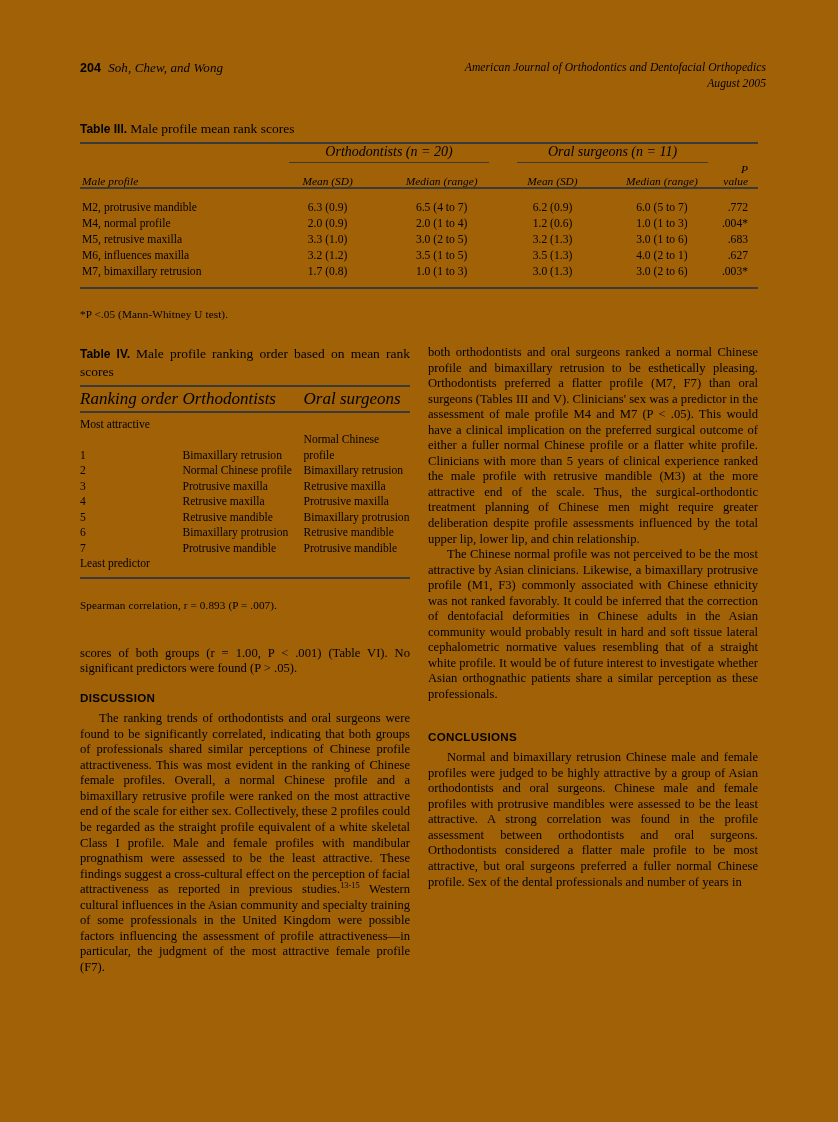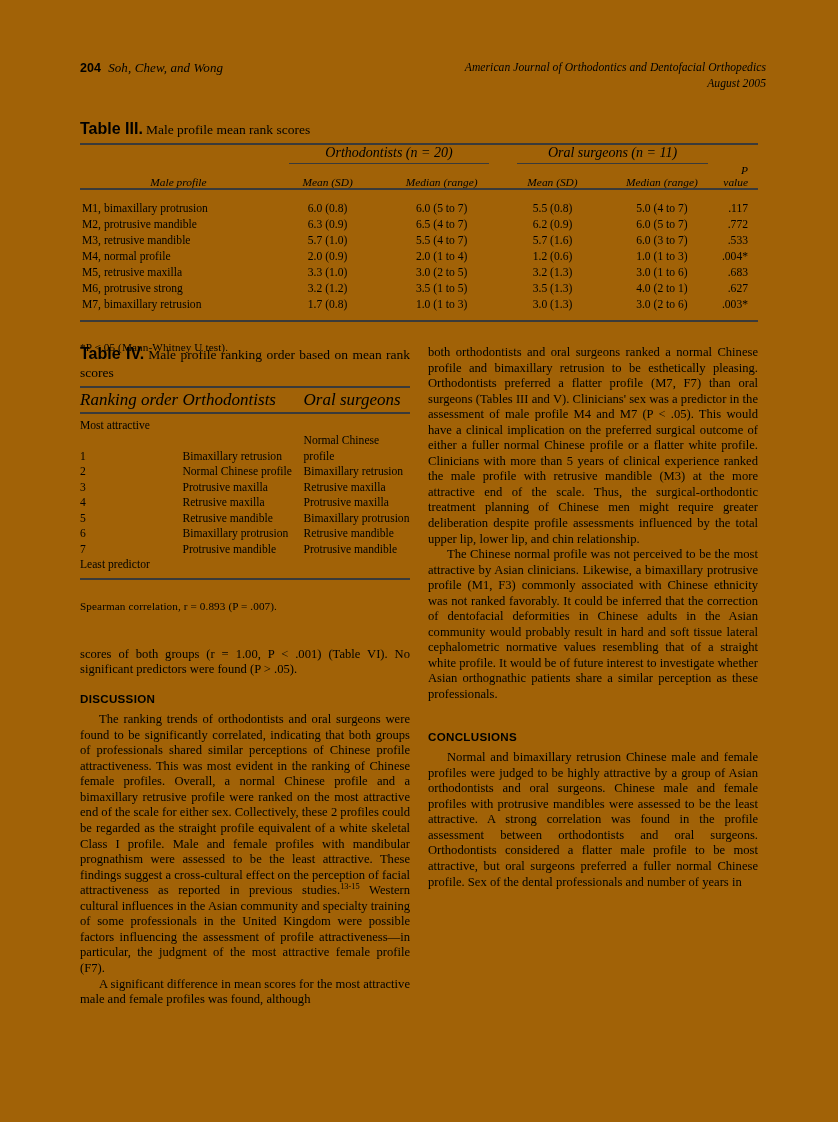--- a/index.html
+++ b/index.html
@@ -63,21 +63,21 @@
     width: 678px;
   }
   .tbl-caption {
     font-size: 12.5px;
     line-height: 17px;
     margin-bottom: 4px;
   }
   .tbl-caption .tnum {
     font-family: "Liberation Sans", sans-serif;
     font-weight: bold;
-    font-size: 16px;
+    font-size: 12px;
   }
   .tbl-caption .ttext {
     font-family: "Liberation Serif", serif;
     font-size: 13.5px;
   }
   table.sci {
     border-collapse: collapse;
     width: 100%;
     font-size: 11.6px;
   }
@@ -103,21 +103,21 @@
   .hdr-col {
     font-style: italic;
     font-size: 11.4px;
     padding: 4px 0 4px 0;
   }
   .spacer-row td { height: 7px; }
   .t3 td.c-profile { text-align: left; padding-left: 2px; }
   .t3 td.c-num { text-align: center; }
   .t3 td.c-p { text-align: right; padding-right: 10px; }
   .t3 tbody td { padding-top: 1.5px; padding-bottom: 1.5px; font-size: 11.6px; }
-  .t3 thead td.c-profile { text-align: center; }
+  .t3 thead td.c-profile { text-align: left; }
   .tbl-foot {
     font-size: 11.2px;
     padding-top: 19px;
     letter-spacing: 0.1px;
   }
 
   
   .col {
     position: absolute;
     width: 330px;
@@ -205,61 +205,45 @@
           <td class="hdr-col c-num">Mean (SD)</td>
           <td class="hdr-col c-num">Median (range)</td>
           <td class="hdr-col c-p">P value</td>
         </tr>
       </thead>
       <tbody>
         <tr class="rule-top spacer-row">
             <td colspan="6"></td>
           </tr>
         <tr>
-          <td class="c-profile">M1, bimaxillary protrusion</td>
-          <td class="c-num">6.0 (0.8)</td>
-          <td class="c-num">6.0 (5 to 7)</td>
-          <td class="c-num">5.5 (0.8)</td>
-          <td class="c-num">5.0 (4 to 7)</td>
-          <td class="c-p">.117</td>
-        </tr>
-        <tr>
           <td class="c-profile">M2, protrusive mandible</td>
           <td class="c-num">6.3 (0.9)</td>
           <td class="c-num">6.5 (4 to 7)</td>
           <td class="c-num">6.2 (0.9)</td>
           <td class="c-num">6.0 (5 to 7)</td>
           <td class="c-p">.772</td>
         </tr>
         <tr>
-          <td class="c-profile">M3, retrusive mandible</td>
-          <td class="c-num">5.7 (1.0)</td>
-          <td class="c-num">5.5 (4 to 7)</td>
-          <td class="c-num">5.7 (1.6)</td>
-          <td class="c-num">6.0 (3 to 7)</td>
-          <td class="c-p">.533</td>
-        </tr>
-        <tr>
           <td class="c-profile">M4, normal profile</td>
           <td class="c-num">2.0 (0.9)</td>
           <td class="c-num">2.0 (1 to 4)</td>
           <td class="c-num">1.2 (0.6)</td>
           <td class="c-num">1.0 (1 to 3)</td>
           <td class="c-p">.004*</td>
         </tr>
         <tr>
           <td class="c-profile">M5, retrusive maxilla</td>
           <td class="c-num">3.3 (1.0)</td>
           <td class="c-num">3.0 (2 to 5)</td>
           <td class="c-num">3.2 (1.3)</td>
           <td class="c-num">3.0 (1 to 6)</td>
           <td class="c-p">.683</td>
         </tr>
         <tr>
-          <td class="c-profile">M6, protrusive strong</td>
+          <td class="c-profile">M6, influences maxilla</td>
           <td class="c-num">3.2 (1.2)</td>
           <td class="c-num">3.5 (1 to 5)</td>
           <td class="c-num">3.5 (1.3)</td>
           <td class="c-num">4.0 (2 to 1)</td>
           <td class="c-p">.627</td>
         </tr>
         <tr>
           <td class="c-profile">M7, bimaxillary retrusion</td>
           <td class="c-num">1.7 (0.8)</td>
           <td class="c-num">1.0 (1 to 3)</td>
@@ -356,21 +340,20 @@
     </div>
 
     <div style="height:18px"></div>
 
     <p class="noind">scores of both groups (r = 1.00, P &lt; .001) (Table VI). No significant predictors were found (P &gt; .05).</p>
 
     <div class="sec-head">DISCUSSION</div>
 
     <p><span>The ranking trends of orthodontists and oral surgeons were found to be significantly correlated, indicating that both groups of professionals shared similar perceptions of Chinese profile attractiveness. This was most evident in the ranking of Chinese female profiles. Overall, a normal Chinese profile and a bimaxillary retrusive profile were ranked on the most attractive end of the scale for either sex. Collectively, these 2 profiles could be regarded as the straight profile equivalent of a white skeletal Class I profile. Male and female profiles with mandibular prognathism were assessed to be the least attractive. These findings suggest a cross-cultural effect on the perception of facial attractiveness as reported in previous studies.</span><sup>13-15</sup><span> Western cultural influences in the Asian community and specialty training of some professionals in the United Kingdom were possible factors influencing the assessment of profile attractiveness—in particular, the judgment of the most attractive female profile (F7).</span></p>
 
-    <p>A significant difference in mean scores for the most attractive male and female profiles was found, although</p>
   </div>
 
   <div class="col col-right">
     <p class="noind">both orthodontists and oral surgeons ranked a normal Chinese profile and bimaxillary retrusion to be esthetically pleasing. Orthodontists preferred a flatter profile (M7, F7) than oral surgeons (Tables III and V). Clinicians' sex was a predictor in the assessment of male profile M4 and M7 (P &lt; .05). This would have a clinical implication on the preferred surgical outcome of either a fuller normal Chinese profile or a flatter white profile. Clinicians with more than 5 years of clinical experience ranked the male profile with retrusive mandible (M3) at the more attractive end of the scale. Thus, the surgical-orthodontic treatment planning of Chinese men might require greater deliberation despite profile assessments influenced by the total upper lip, lower lip, and chin relationship.</p>
     <p>The Chinese normal profile was not perceived to be the most attractive by Asian clinicians. Likewise, a bimaxillary protrusive profile (M1, F3) commonly associated with Chinese ethnicity was not ranked favorably. It could be inferred that the correction of dentofacial deformities in Chinese adults in the Asian community would probably result in hard and soft tissue lateral cephalometric normative values resembling that of a straight white profile. It would be of future interest to investigate whether Asian orthognathic patients share a similar perception as these professionals.</p>
     <div class="sec-head tight">CONCLUSIONS</div>
     <p>Normal and bimaxillary retrusion Chinese male and female profiles were judged to be highly attractive by a group of Asian orthodontists and oral surgeons. Chinese male and female profiles with protrusive mandibles were assessed to be the least attractive. A strong correlation was found in the profile assessment between orthodontists and oral surgeons. Orthodontists considered a flatter male profile to be most attractive, but oral surgeons preferred a fuller normal Chinese profile. Sex of the dental professionals and number of years in</p>
   </div>
 
 </div>

